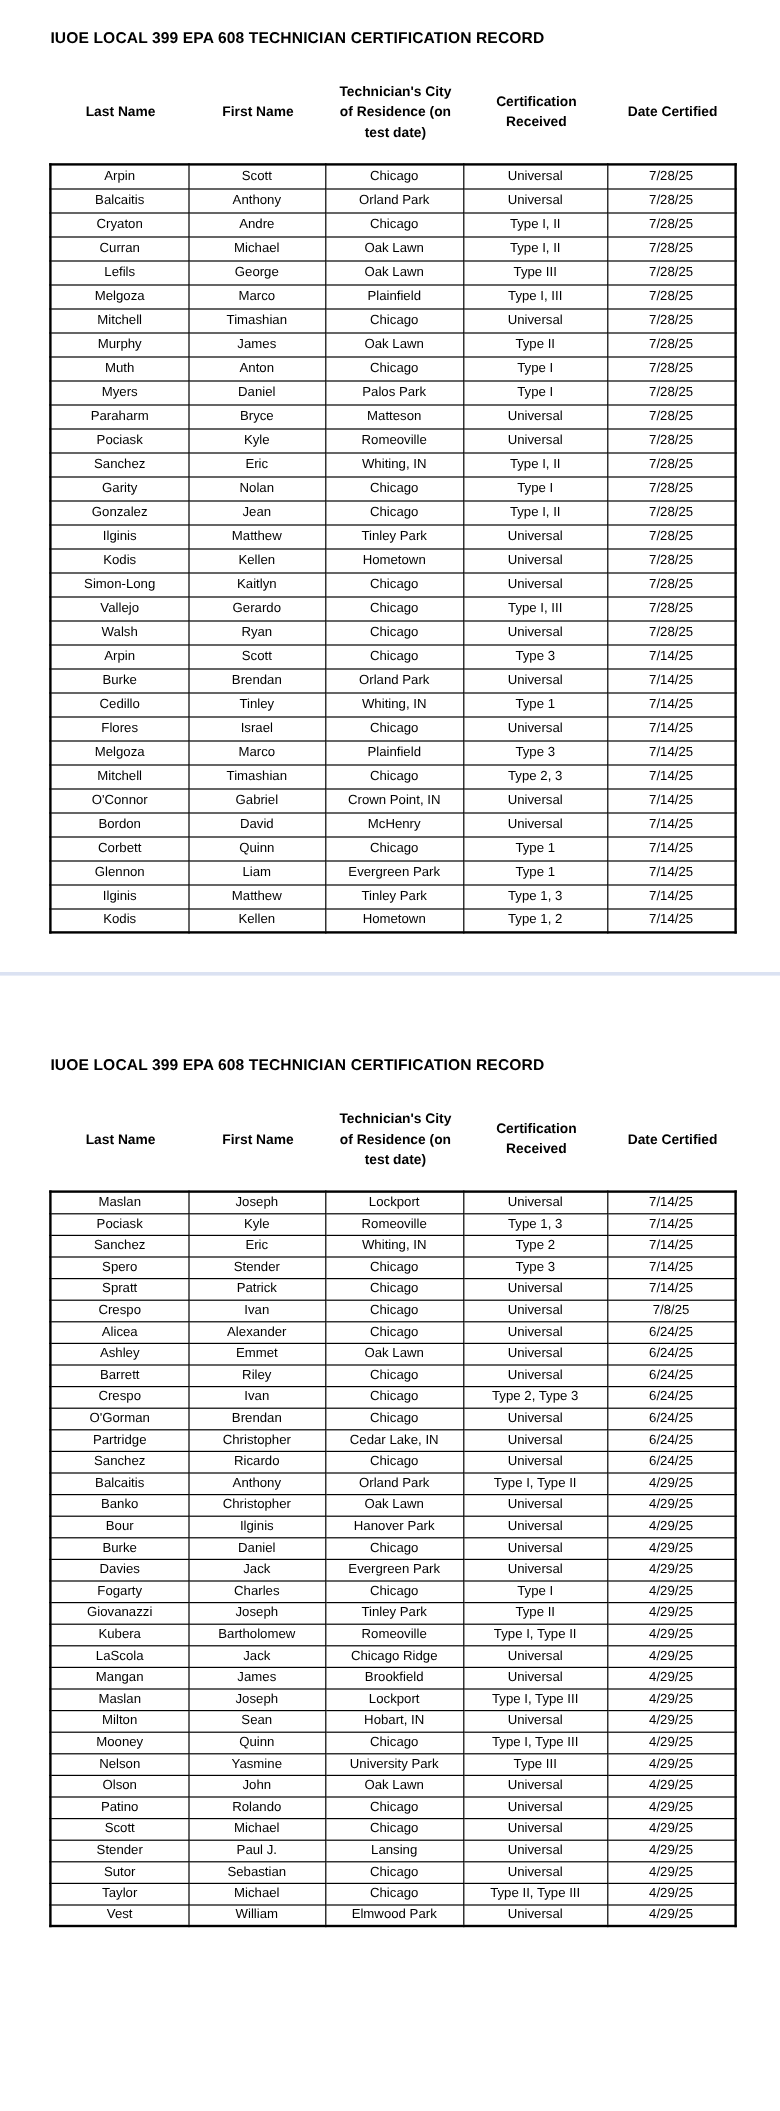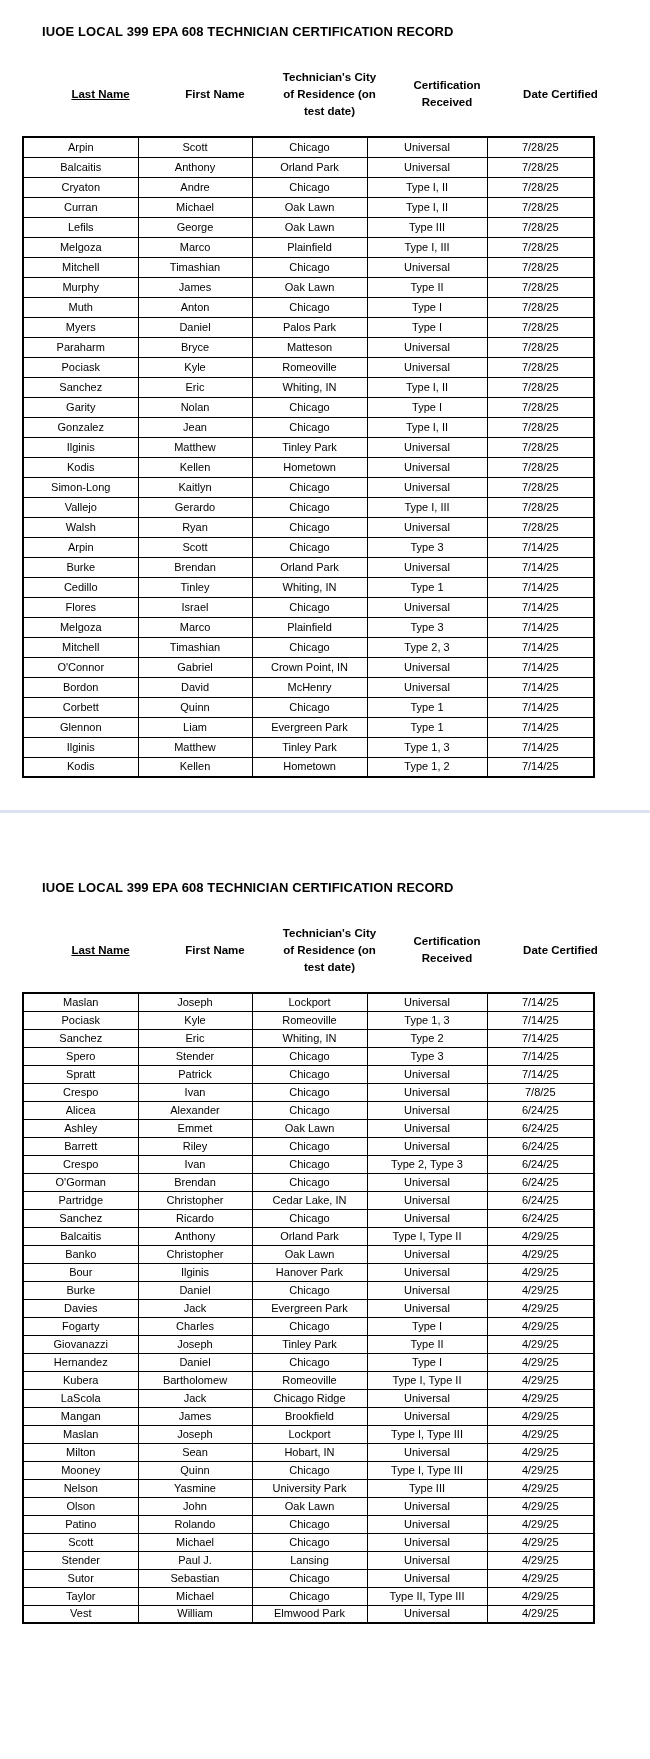--- a/index.html
+++ b/index.html
@@ -39,33 +39,33 @@
   .hcell {
     display: flex;
     align-items: center;
     justify-content: center;
     text-align: center;
     font-weight: bold;
     font-size: 11.5px;
     line-height: 17px;
     box-sizing: border-box;
   }
-  .h0 { width: 115px; text-decoration: underline; }
+  .h0 { width: 115px; }
   .h1 { width: 114px; }
   .h2 { width: 115px; padding: 0 9px; }
   .h3 { width: 120px; padding: 0 14px; }
   .h4 { width: 107px; }
 
   
   .tbl {
     display: table;
     table-layout: fixed;
     border-collapse: collapse;
     border: 2px solid #000000;
-    margin-left: 22px;
+    margin-left: 41px;
     width: 571px;
   }
   .trow { display: table-row; }
   .tcell {
     display: table-cell;
     border: 1px solid #000000;
     text-align: center;
     vertical-align: middle;
     font-size: 11px;
     line-height: 13px;
@@ -479,27 +479,20 @@
         <div class="tcell c4">4/29/25</div>
       </div>
       <div class="trow">
         <div class="tcell c0">Giovanazzi</div>
         <div class="tcell c1">Joseph</div>
         <div class="tcell c2">Tinley Park</div>
         <div class="tcell c3">Type II</div>
         <div class="tcell c4">4/29/25</div>
       </div>
       <div class="trow">
-        <div class="tcell c0">Hernandez</div>
-        <div class="tcell c1">Daniel</div>
-        <div class="tcell c2">Chicago</div>
-        <div class="tcell c3">Type I</div>
-        <div class="tcell c4">4/29/25</div>
-      </div>
-      <div class="trow">
         <div class="tcell c0">Kubera</div>
         <div class="tcell c1">Bartholomew</div>
         <div class="tcell c2">Romeoville</div>
         <div class="tcell c3">Type I, Type II</div>
         <div class="tcell c4">4/29/25</div>
       </div>
       <div class="trow">
         <div class="tcell c0">LaScola</div>
         <div class="tcell c1">Jack</div>
         <div class="tcell c2">Chicago Ridge</div>

